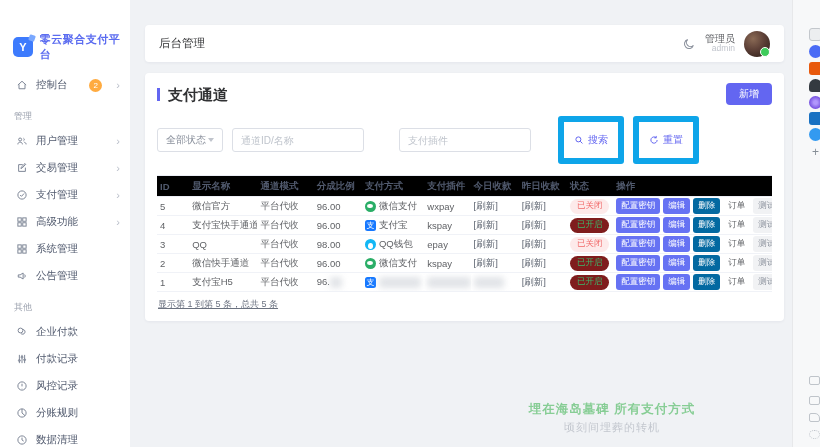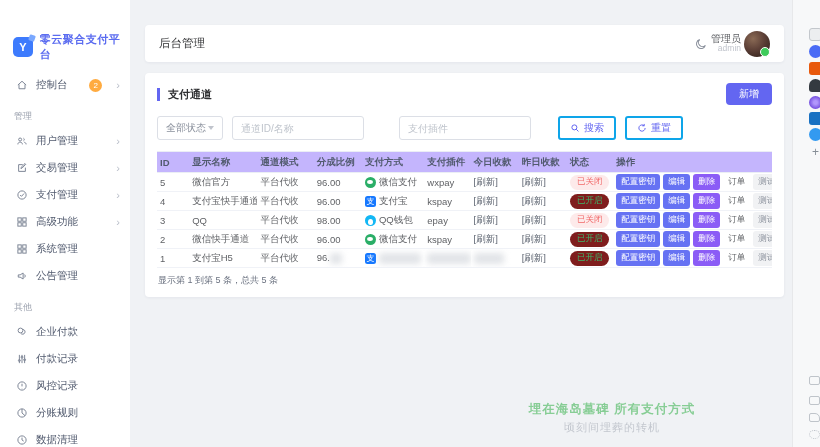--- a/index.html
+++ b/index.html
@@ -19,71 +19,71 @@
   .mi-label { font-size:10.5px; flex:1; white-space:nowrap; }
   .mi-arrow { color:#b9bec9; font-size:11px; line-height:1; }
   .mi-badge { min-width:13px; height:13px; border-radius:7px; background:#ffab40; color:#fff; font-size:8px; display:flex; align-items:center; justify-content:center; margin-right:6px; }
   .section-label { font-size:9px; color:#9aa0ad; padding:16px 0 0 14px; }
 
   
   .main { position:absolute; left:130px; top:0; right:28px; bottom:0; }
   .card { background:#fff; border-radius:4px; box-shadow:0 1px 3px rgba(30,40,90,.06); }
   .topbar { position:absolute; left:15px; right:8px; top:25px; height:37px; display:flex; align-items:center; padding:0 14px; }
   .topbar-title { font-size:11.5px; color:#303133; }
-  .topbar-right { margin-left:auto; display:flex; align-items:center; gap:3px; }
+  .topbar-right { margin-left:auto; display:flex; align-items:center; gap:9px; }
   .moon { width:14px; height:14px; color:#8a909c; }
   .moon svg { width:14px; height:14px; fill:none; stroke:#8a909c; stroke-width:1.2; }
   .user-meta { text-align:right; line-height:1.15; }
   .user-role { font-size:10px; color:#606266; }
   .user-name { font-size:8.5px; color:#c0c4cc; }
   .avatar { width:26px; height:26px; border-radius:50%; background:radial-gradient(circle at 35% 30%, #8a6a55 0%, #5d4037 45%, #30201a 90%); position:relative; flex:none; }
   .avatar:after { content:""; position:absolute; right:0; bottom:0; width:8px; height:8px; border-radius:50%; background:#3ecb5b; border:1.5px solid #fff; }
 
   
   .panel { position:absolute; left:15px; right:8px; top:73px; padding:10px 12px 8px; }
   .panel-head { display:flex; align-items:center; }
-  .panel-title { font-size:11px; font-weight:bold; color:#303133; border-left:3px solid #6366f1; padding-left:8px; line-height:13px; }
+  .panel-title { font-size:15px; font-weight:bold; color:#303133; border-left:3px solid #6366f1; padding-left:8px; line-height:13px; }
   .btn-add { margin-left:auto; background:#6366f1; color:#fff; border:none; border-radius:4px; font-size:10px; padding:4px 13px; cursor:pointer; }
   .filters { display:flex; align-items:center; gap:9px; margin-top:11px; }
   .ctl { height:24px; border:1px solid #dcdfe6; border-radius:3px; background:#fff; font-size:10px; color:#606266; display:flex; align-items:center; padding:0 8px; }
   .sel { width:66px; justify-content:space-between; color:#8a909c; cursor:pointer; }
   .sel-caret { width:0; height:0; border-left:3.5px solid transparent; border-right:3.5px solid transparent; border-top:4px solid #c0c4cc; }
   .btn-methods { width:92px; justify-content:center; cursor:pointer; }
   .inp { width:132px; }
   .inp input { border:none; outline:none; width:100%; font-size:10px; color:#606266; font-family:inherit; }
   .inp input::placeholder { color:#bfc4cc; }
   .inp.second { margin-left:26px; }
-  .btn-ghost { height:24px; border:2px solid #0ea5e9; border-radius:3px; background:#fff; color:#6366f1; font-size:10px; padding:8px 10px; display:flex; align-items:center; gap:4px; cursor:pointer; }
+  .btn-ghost { height:24px; border:6px solid #0ea5e9; border-radius:3px; background:#fff; color:#6366f1; font-size:10px; padding:18px 10px; display:flex; align-items:center; gap:4px; cursor:pointer; }
   .btn-ghost svg { width:10px; height:10px; stroke:#6366f1; stroke-width:1.6; fill:none; }
   .btn-search { margin-left:18px; }
 
   
   table { width:100%; border-collapse:collapse; table-layout:fixed; margin-top:11px; }
-  th { background:#c4b5fd; color:#515a6e; font-size:9.5px; font-weight:bold; height:21px; border-top:1px solid #ebeef5; border-bottom:1px solid #ebeef5; text-align:left; padding:0 3px; }
+  th { background:#000000; color:#515a6e; font-size:9.5px; font-weight:bold; height:21px; border-top:1px solid #ebeef5; border-bottom:1px solid #ebeef5; text-align:left; padding:0 3px; }
   td { font-size:9.5px; color:#606266; height:19px; border-bottom:1px solid #f0f2f7; padding:0 3px; white-space:nowrap; overflow:hidden; }
   .pm { display:flex; align-items:center; gap:3px; }
   .pm-icon { width:11px; height:11px; border-radius:50%; flex:none; position:relative; }
   .pm-icon.wechat { background:#2aae67; }
   .pm-icon.wechat:after { content:""; position:absolute; left:2.5px; top:3px; width:6px; height:4.5px; background:#fff; border-radius:50%; }
   .pm-icon.alipay { background:#1678ff; border-radius:2.5px; color:#fff; font-size:8px; display:flex; align-items:center; justify-content:center; }
   .pm-icon.alipay:after { content:"支"; }
   .pm-icon.qq { background:#12b7f5; }
   .pm-icon.qq:after { content:""; position:absolute; left:3px; top:4px; width:5px; height:6px; background:#fff; border-radius:50% 50% 40% 40%; }
   .refresh { color:#5f6672; cursor:pointer; }
   .badge { display:inline-block; border-radius:9px; font-size:8.5px; padding:1.5px 7px; }
   .badge.closed { background:#fdeaea; color:#f16a6a; }
   .badge.open { background:#7f1d1d; color:#3cb96b; }
   .ops span { display:inline-block; border-radius:3px; font-size:8.5px; padding:2px 5px; margin-right:3px; cursor:pointer; vertical-align:middle; }
   .op-key,.op-edit { background:#6672f3; color:#fff; }
-  .op-del { background:#8b5cf6; color:#fff; }
+  .op-del { background:#0369a1; color:#fff; }
   .op-order { color:#606266; padding:2px 2px; }
   .op-test { background:#f1f2f4; color:#8b919c; }
   .blur-patch { display:inline-block; height:11px; border-radius:2px; background:#c9cdd4; filter:blur(3px); opacity:.55; vertical-align:middle; }
   .bp-w60 { width:60px; } .bp-w44 { width:44px; } .bp-w30 { width:30px; } .bp-w12 { width:12px; }
-  .pagination { font-size:9px; color:#6b7280; padding:6px 1px 2px; }
+  .pagination { font-size:9px; color:#6b7280; padding:6px 1px 2px;text-decoration:underline; }
 
   
   .lyrics { position:absolute; right:50px; bottom:12px; width:260px; text-align:center; pointer-events:none; }
   .lyric1 { color:#6ec57e; font-weight:bold; font-size:12.5px; letter-spacing:1px; filter:blur(.6px); opacity:.8; }
   .lyric2 { color:#b4b9c2; font-size:11px; letter-spacing:1px; filter:blur(.7px); opacity:.75; margin-top:2px; }
 
   
   .dock { position:absolute; right:0; top:0; width:28px; height:447px; background:#f7f8f9; border-left:1px solid #e7e8ea; z-index:3; overflow:hidden; }
   .dock-ico { position:absolute; left:16px; width:13px; height:13px; border-radius:3px; }
   .d1 { top:28px; background:#eceef0; border:1px solid #c3c7cc; }

